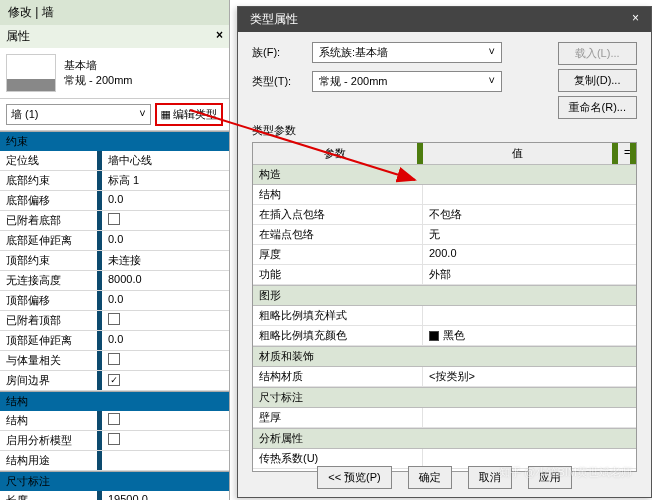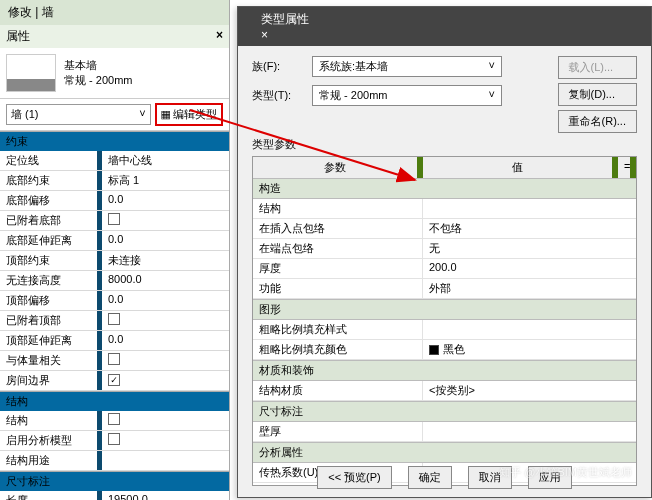--- a/index.html
+++ b/index.html
@@ -16,27 +16,27 @@
 .type-select { flex: 1; border: 1px solid #999; padding: 2px 4px; background: #fff; display: flex; justify-content: space-between; }
 .edit-type-btn { border: 2px solid #d00; padding: 2px 4px; font-size: 11px; cursor: pointer; display: flex; align-items: center; gap: 2px; }
 .section-header { background: #0369a1; padding: 2px 6px; font-weight: normal; font-size: 11px; border-top: 1px solid #aaa; }
 .prop-grid { }
 .prop-row { display: flex; border-bottom: 1px solid #d9d9d9; font-size: 11px; }
 .prop-label { width: 102px; padding: 2px 6px; border-right: 5px solid #0c4a6e; }
 .prop-value { flex: 1; padding: 2px 6px; }
 .checkbox { width: 12px; height: 12px; border: 1px solid #666; display: inline-block; text-align: center; line-height: 10px; font-size: 9px; }
 
 .dialog { position: absolute; right: 0; top: 6px; width: 415px; height: 492px; background: #f0f0f0; border: 1px solid #555; box-shadow: -2px 2px 6px rgba(0,0,0,0.2); }
-.dialog-title { background: #444; color: #fff; padding: 4px 23px; font-size: 12px; display: flex; justify-content: space-between; flex-direction: column; }
+.dialog-title { background: #444; color: #fff; padding: 4px 12px; font-size: 12px; display: flex; justify-content: space-between; }
 .dialog-body { padding: 10px 14px; }
 .field-row { display: flex; align-items: center; margin-bottom: 8px; }
 .field-label { width: 60px; }
 .field-select { width: 190px; border: 1px solid #888; background: #fff; padding: 2px 6px; display: flex; justify-content: space-between; }
 .side-btns { margin-left: auto; display: flex; flex-direction: column; gap: 4px; }
-.btn { border: 1px solid #888; background: #eee; padding: 3px 10px; font-size: 11px; cursor: pointer; }
+.btn { border: 1px solid #888; background: #eee; padding: 3px 10px; font-size: 11px; cursor: pointer; text-align: center; }
 .btn.disabled { color: #999; }
 .param-header { margin-top: 4px; margin-bottom: 4px; }
 .grid-container { border: 1px solid #999; height: 330px; overflow: hidden; background: #fff; position: relative; }
 .grid-head { display: flex; background: #eee; font-size: 11px; }
 .grid-head > div { padding: 3px 6px; border-right: 6px solid #4d7c0f; text-align: center; }
 .gh-param { width: 170px; }
 .gh-value { flex: 1; }
 .gh-eq { width: 18px; }
 .grid-body { }
 .grid-section { background: #dbe5d6; padding: 2px 6px; font-size: 11px; border-bottom: 1px solid #bbb; border-top: 1px solid #bbb; position: relative; }

